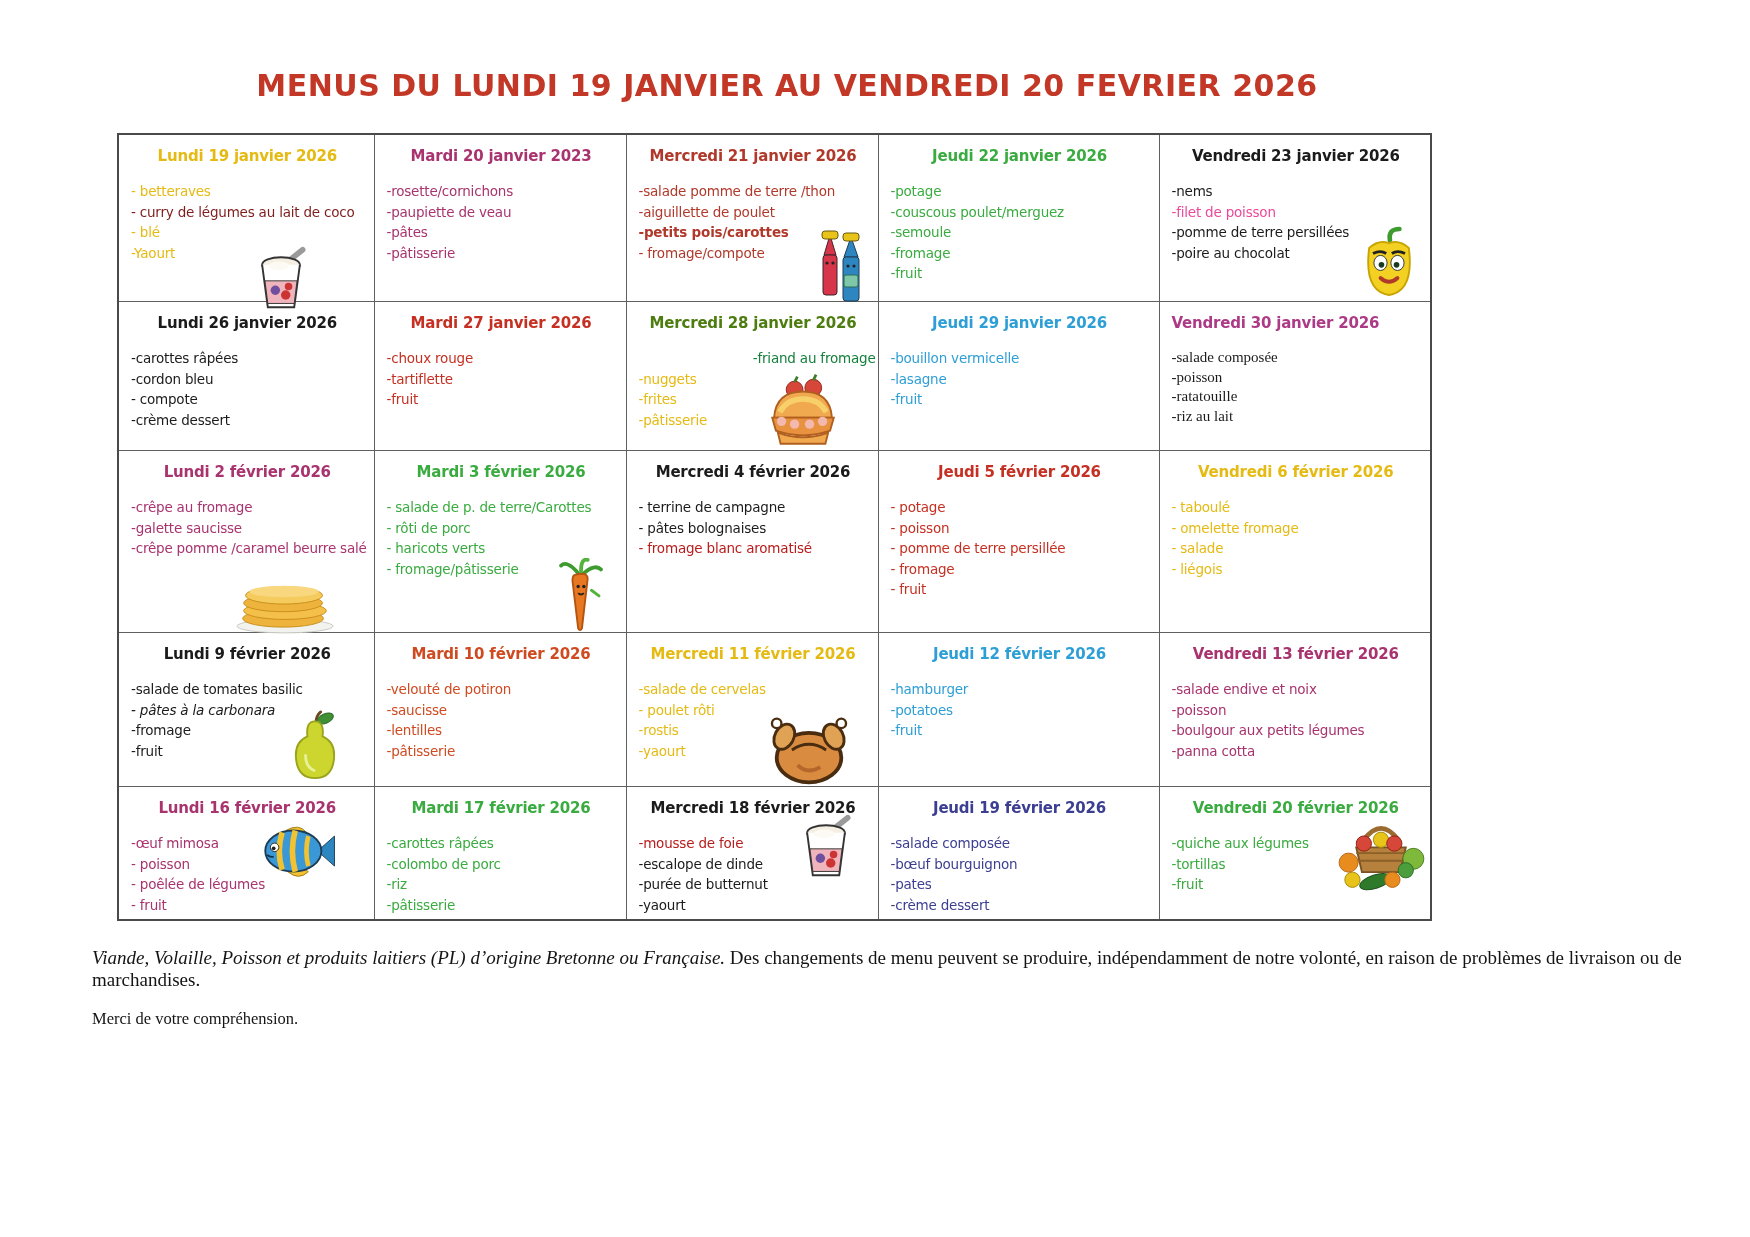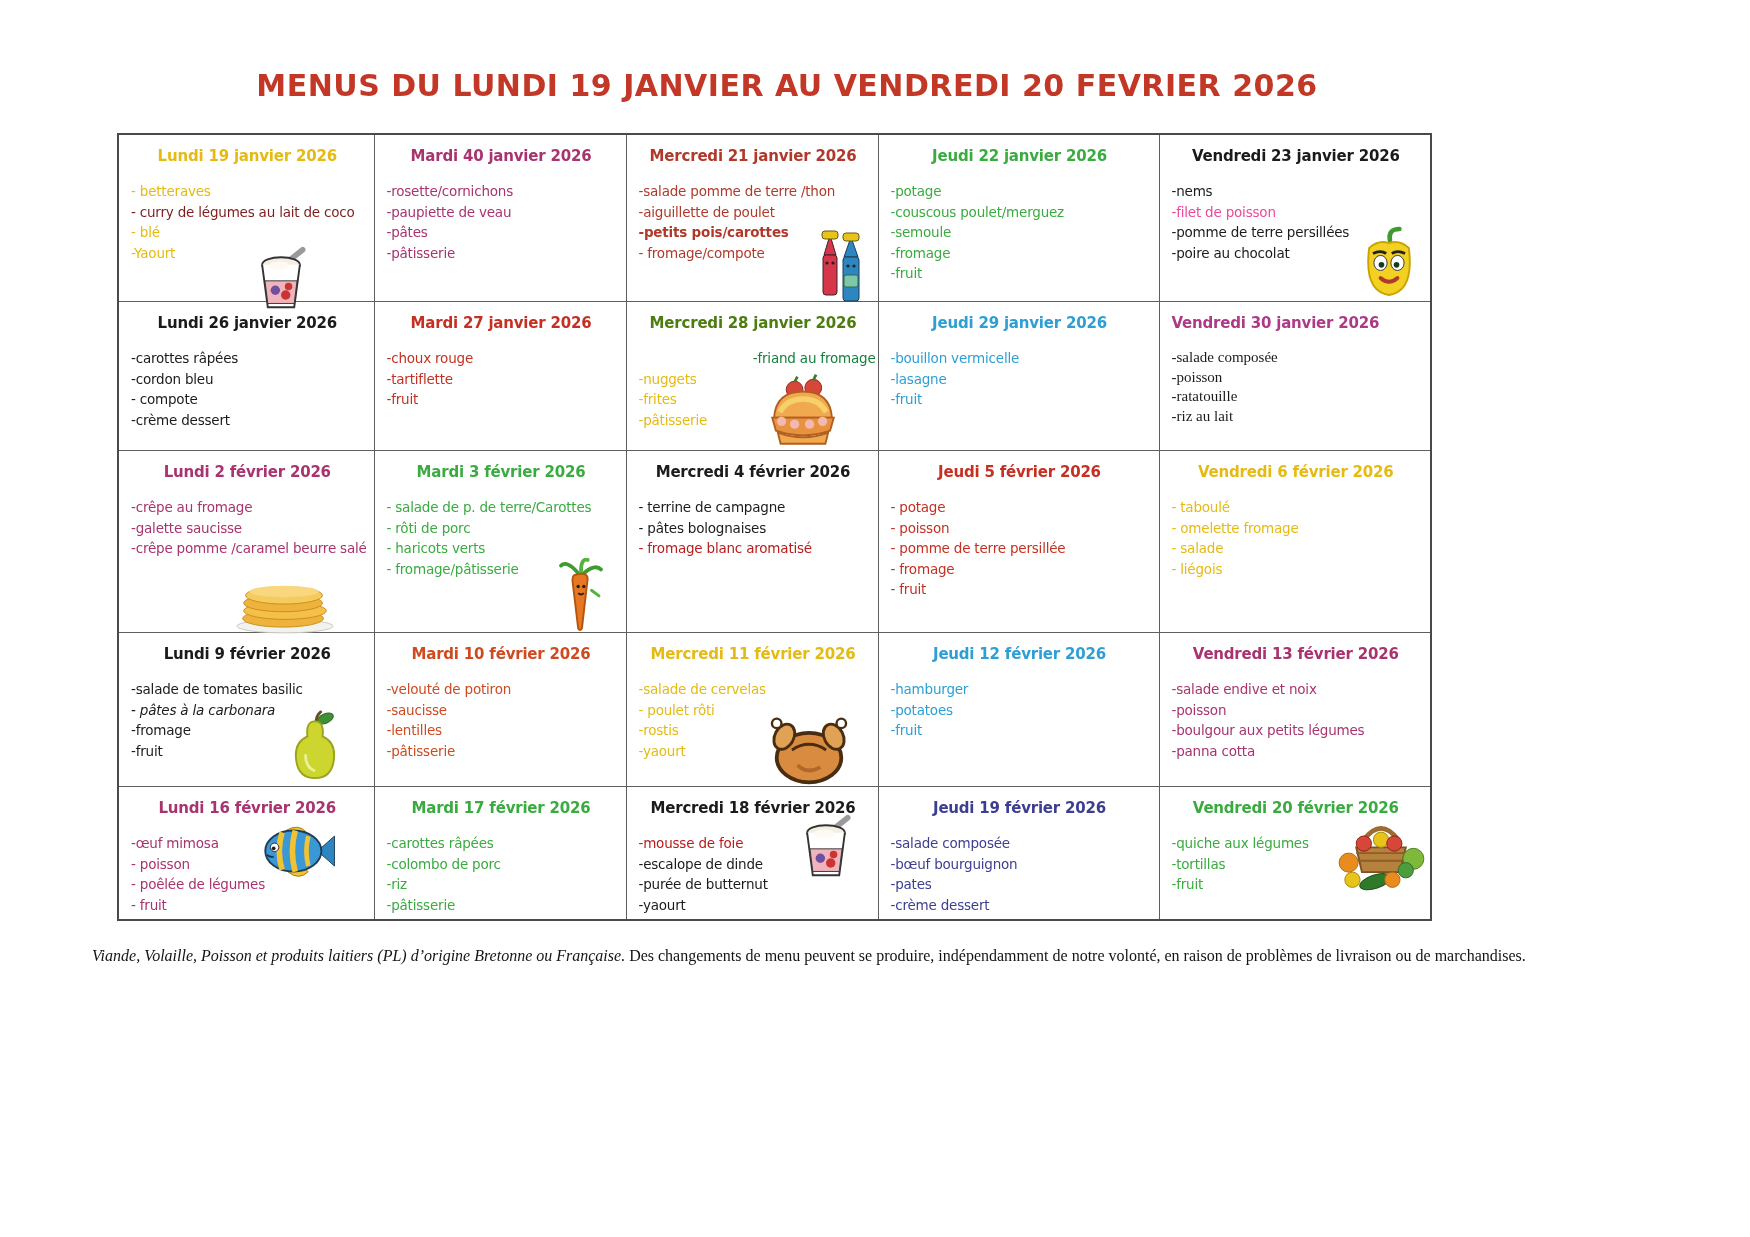--- a/index.html
+++ b/index.html
@@ -44,21 +44,21 @@
   .cell-0-4 .cell-icon{right:3%;bottom:2px;}
   .cell-1-2 .cell-icon{right:13%;bottom:0;}
   .cell-2-0 .cell-icon{right:15%;bottom:-2px;}
   .cell-2-1 .cell-icon{right:9%;bottom:0;}
   .cell-3-0 .cell-icon{right:13%;bottom:6px;}
   .cell-3-2 .cell-icon{right:9%;bottom:-2px;}
   .cell-4-0 .cell-icon{right:15%;top:36px;}
   .cell-4-2 .cell-icon{right:9%;top:26px;}
   .cell-4-4 .cell-icon{right:1%;top:28px;}
   .footer{
-    margin:26px 0 0 92px;font-family:"Liberation Serif",serif;font-size:16px;color:#141414;
+    margin:26px 0 0 92px;font-family:"Liberation Serif",serif;font-size:19px;color:#141414;
   }
   .footer .it{font-style:italic;}
   .footer-line2{
     margin:18px 0 0 92px;font-family:"Liberation Serif",serif;font-size:16.5px;color:#141414;
   }
 </style>
 </head>
 <body>
 
 <div class="page">
@@ -85,21 +85,21 @@
                 <ellipse cx="30" cy="21" rx="20" ry="8" fill="#f5efe3" stroke="#333" stroke-width="2"></ellipse>
                 <path d="M10 21 L16 66 L44 66 L50 21" fill="#fff" stroke="#333" stroke-width="2"></path>
                 <path d="M13 38 L47 38 L44 62 L16 62 Z" fill="#f0b4bd" stroke="#333"></path>
                 <circle cx="24" cy="48" r="5" fill="#6f4f9e"></circle>
                 <circle cx="35" cy="53" r="5" fill="#cc3333"></circle>
                 <circle cx="38" cy="44" r="4" fill="#cc3333"></circle>
                 <ellipse cx="28" cy="22" rx="11" ry="4.5" fill="#fdfaf3"></ellipse>
               </svg></span>
           </td>
           <td class="day-cell cell-0-1">
-            <div class="day-header" style="color: rgb(168, 51, 110);">Mardi 40 janvier 2026</div>
+            <div class="day-header" style="color: rgb(168, 51, 110);">Mardi 20 janvier 2023</div>
             <div class="menu-item" style="color: rgb(168, 51, 110);">-rosette/cornichons</div>
             <div class="menu-item" style="color: rgb(168, 51, 110);">-paupiette de veau</div>
             <div class="menu-item" style="color: rgb(168, 51, 110);">-pâtes</div>
             <div class="menu-item" style="color: rgb(168, 51, 110);">-pâtisserie</div>
           </td>
           <td class="day-cell cell-0-2">
             <div class="day-header" style="color: rgb(176, 57, 43);">Mercredi 21 janvier 2026</div>
             <div class="menu-item" style="color: rgb(176, 57, 43);">-salade pomme de terre /thon</div>
             <div class="menu-item" style="color: rgb(176, 57, 43);">-aiguillette de poulet</div>
             <div class="menu-item" style="color: rgb(176, 57, 43); font-weight: bold;">-petits pois/carottes</div>
@@ -370,13 +370,14 @@
                 <circle cx="60" cy="68" r="8" fill="#e88c1e" stroke="#b5671a"></circle>
               </svg></span>
           </td>
         </tr>
       </tbody>
   </table>
 
   <div class="footer">
     <span class="it">Viande, Volaille, Poisson et produits laitiers (PL) d’origine Bretonne ou Française.</span><span> Des changements de menu peuvent se produire, indépendamment de notre volonté, en raison de problèmes de livraison ou de marchandises.</span>
   </div>
+  <div class="footer-line2">Merci de votre compréhension.</div>
 </div>
 
 </body></html>

